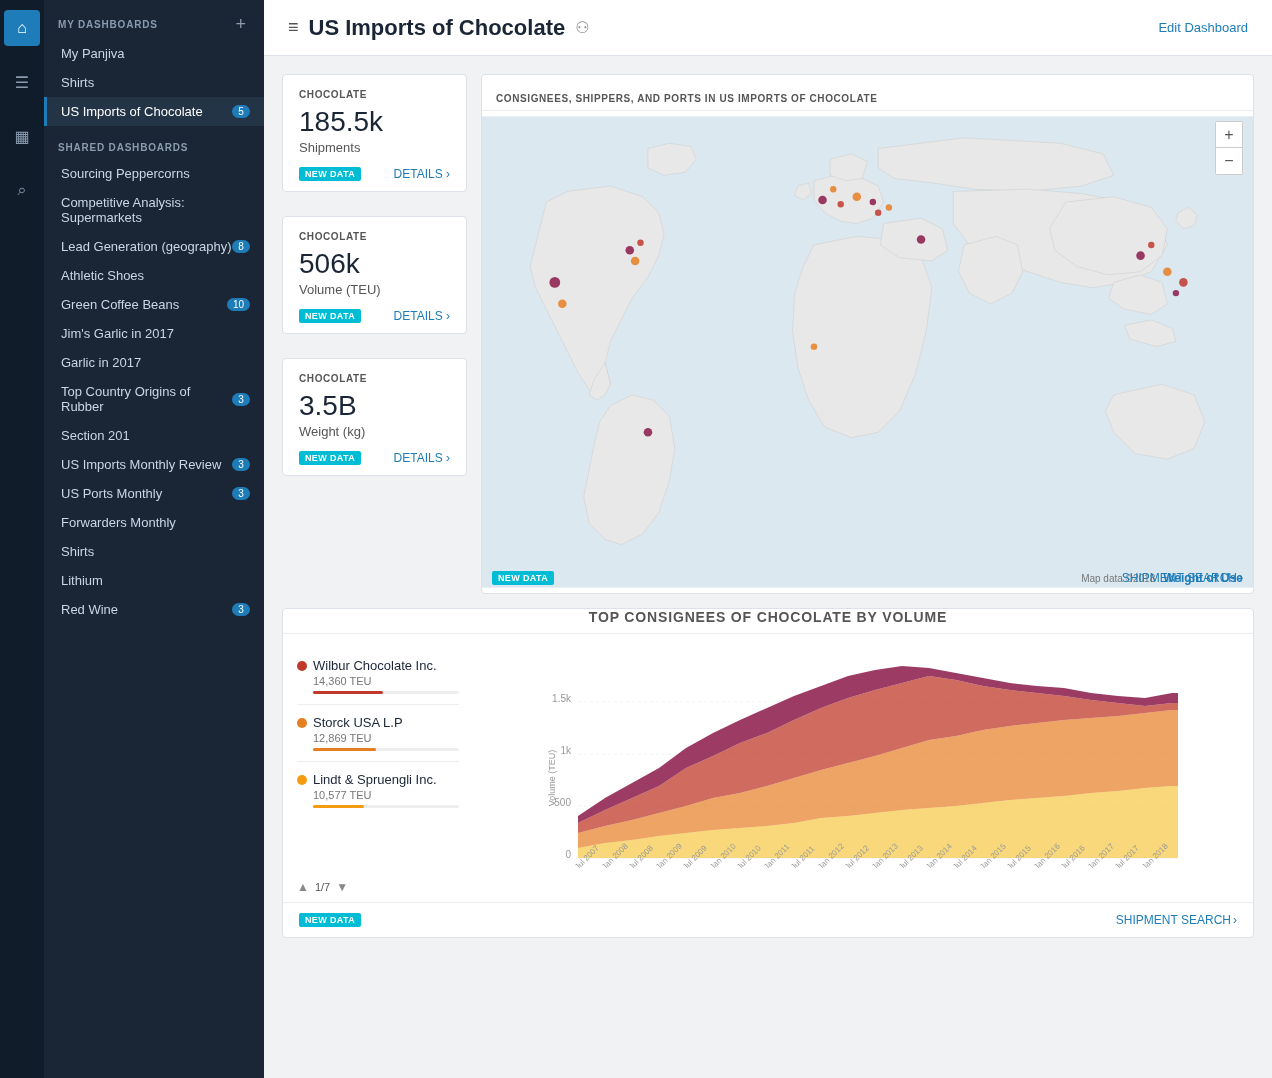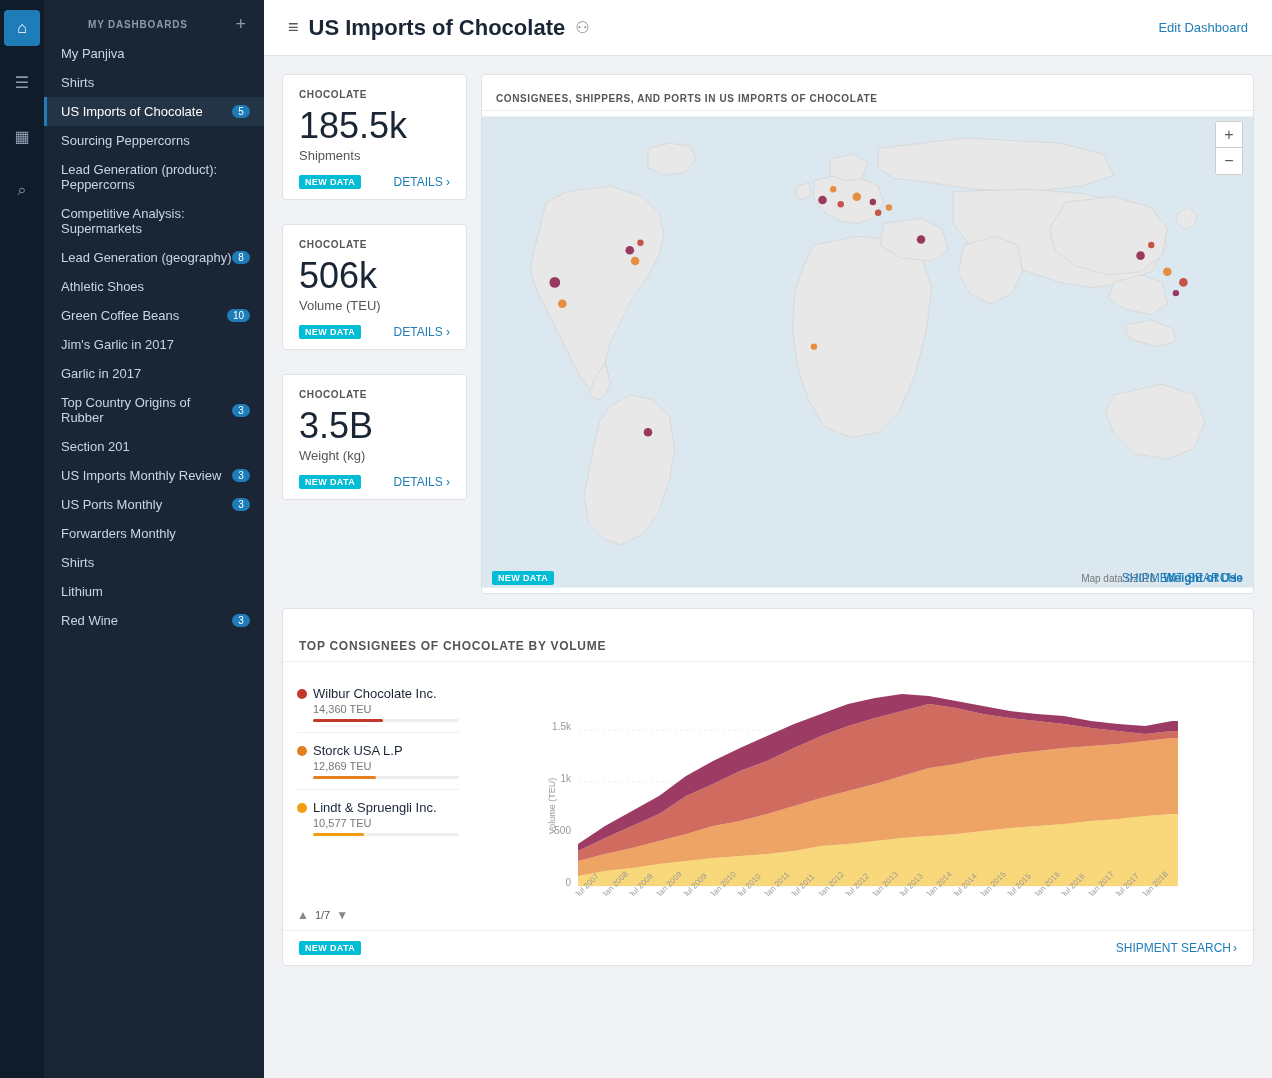--- a/index.html
+++ b/index.html
@@ -139,21 +139,21 @@
     }
     .stat-card .card-label {
       font-size: 10px;
       font-weight: 700;
       color: #555;
       letter-spacing: 0.06em;
       text-transform: uppercase;
       margin-bottom: 8px;
     }
     .stat-card .card-value {
-      font-size: 36px;
+      font-size: 28px;
       font-weight: 300;
       color: #1a2535;
       line-height: 1;
       margin-bottom: 4px;
     }
     .stat-card .card-unit {
       font-size: 13px;
       color: #555;
       margin-bottom: 12px;
     }
@@ -265,27 +265,28 @@
     }
 
     
     .chart-card {
       background: #fff;
       border: 1px solid #dde2e8;
       border-radius: 4px;
       flex-shrink: 0;
     }
     .chart-card-header {
-      padding: 30px 16px 8px;
-      font-size: 12px;
+      padding: 0 16px 8px;
+      font-size: 14px;
       font-weight: 700;
       color: #555;
       letter-spacing: 0.06em;
       text-transform: uppercase;
       border-bottom: 1px solid #eee;
+      text-align: center;
     }
     .chart-body {
       display: flex;
       padding: 14px 0 0;
     }
     .chart-legend {
       width: 190px;
       min-width: 190px;
       padding: 0 14px;
       display: flex;
@@ -362,42 +363,40 @@
 
 <div class="sidebar-icons">
   <div class="sidebar-icon-btn active">⌂</div>
   <div class="sidebar-icon-btn">☰</div>
   <div class="sidebar-icon-btn">▦</div>
   <div class="sidebar-icon-btn">⌕</div>
 </div>
 
 <div id="sidebar">
   <div style="display:flex; align-items:center; justify-content:space-between; padding: 14px 14px 4px;">
-    <span class="sidebar-section-label" style="padding:0;margin-left:30px;">MY DASHBOARDS</span>
+    <span class="sidebar-section-label" style="padding:0;">MY DASHBOARDS</span>
     <button class="sidebar-add-btn">+</button>
   </div>
   <div id="my-items-list">
       <div class="sidebar-item">
         <span>My Panjiva</span>
       </div>
       <div class="sidebar-item">
         <span>Shirts</span>
       </div>
       <div class="sidebar-item active">
         <span>US Imports of Chocolate</span>
         <span class="badge">5</span>
       </div>
     </div>
 
+  <div class="sidebar-section-label">SHARED DASHBOARDS</div>
   <div id="shared-items-list">
       <div class="sidebar-item">
         <span>Sourcing Peppercorns</span>
-      </div>
-      <div class="sidebar-item">
-        <span>Lead Generation (product): Peppercorns</span>
       </div>
       <div class="sidebar-item">
         <span>Competitive Analysis: Supermarkets</span>
       </div>
       <div class="sidebar-item">
         <span>Lead Generation (geography)</span>
         <span class="badge">8</span>
       </div>
       <div class="sidebar-item">
         <span>Athletic Shoes</span>

